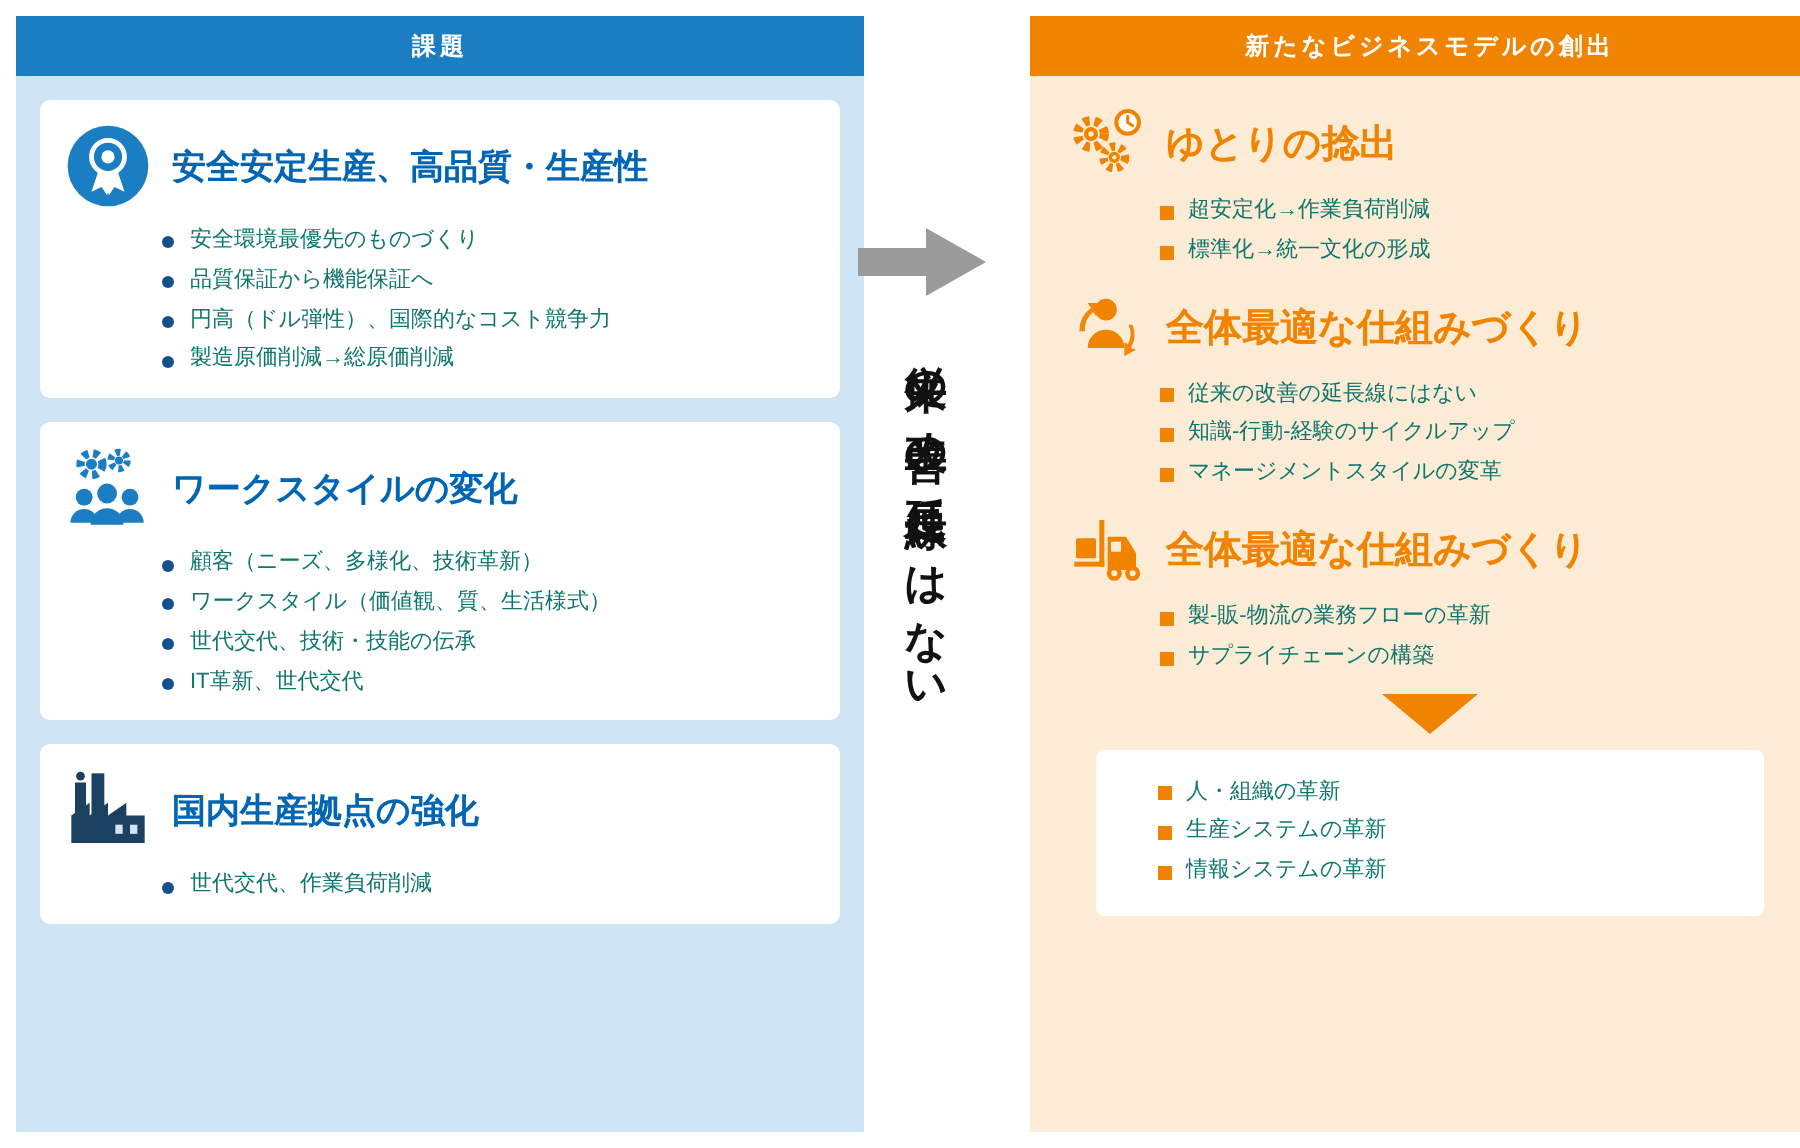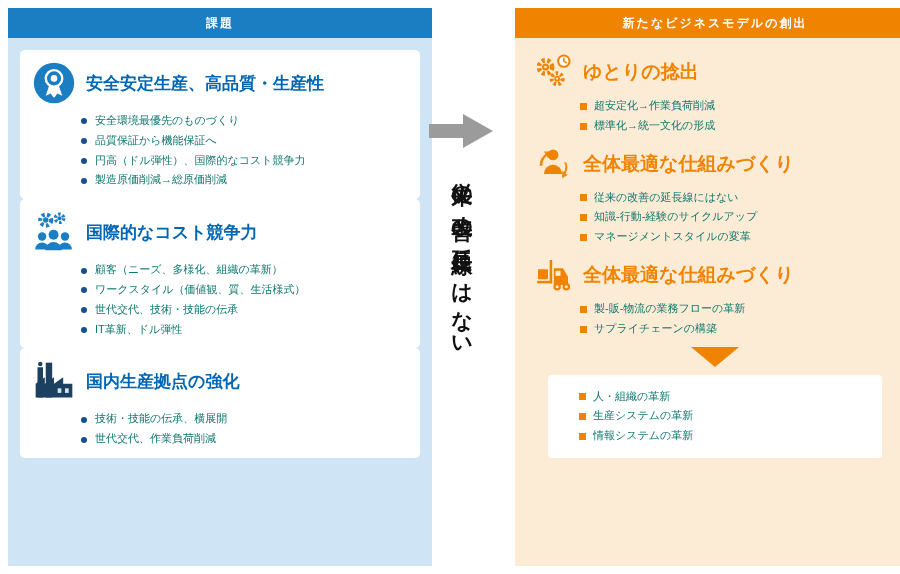--- a/index.html
+++ b/index.html
@@ -22,21 +22,21 @@
   }
   .panel-header {
     height:30px;
     display:flex; align-items:center; justify-content:center;
     color:#ffffff; font-weight:bold; font-size:12px;
     letter-spacing:2px;
   }
   .panel-left .panel-header { background:#1b7ec3; }
   .panel-right .panel-header { background:#f08300; }
 
-  .cards { padding:12px; display:flex; flex-direction:column; }
+  .cards { padding:12px; display:flex; flex-direction:column; gap:12px; }
   .card {
     background:#ffffff; border-radius:5px;
     padding:11px 12px 9px 12px;
   }
   .card-head { display:flex; align-items:center; gap:10px; }
   .icon { width:44px; height:44px; flex:none; display:block; }
   .icon svg { width:100%; height:100%; display:block; }
   .card-title {
     font-size:17px; font-weight:bold; color:#0066b3;
   }
@@ -134,27 +134,27 @@
               <g fill="#1b7ec3">
                 <circle cx="11" cy="29" r="4.6"></circle>
                 <path d="M3.5 43 a7.5 7.5 0 0 1 15 0 Z"></path>
                 <circle cx="36" cy="29" r="4.6"></circle>
                 <path d="M28.5 43 a7.5 7.5 0 0 1 15 0 Z"></path>
                 <circle cx="23.5" cy="27" r="5.4"></circle>
                 <path d="M14.5 44 a9 9 0 0 1 18 0 Z"></path>
               </g>
             </svg>
           </span>
-          <h3 class="card-title">国際的なコスト競争力</h3>
-        </div>
-        <ul>
-          <li>顧客（ニーズ、多様化、組織の革新）</li>
+          <h3 class="card-title">ワークスタイルの変化</h3>
+        </div>
+        <ul>
+          <li>顧客（ニーズ、多様化、技術革新）</li>
           <li>ワークスタイル（価値観、質、生活様式）</li>
           <li>世代交代、技術・技能の伝承</li>
-          <li>IT革新、ドル弾性</li>
+          <li>IT革新、世代交代</li>
         </ul>
       </div>
 
       <div class="card">
         <div class="card-head">
           <span class="icon">
             <svg viewBox="0 0 48 48">
               <g fill="#1b4060">
                 <rect x="6" y="9" width="6" height="33"></rect>
                 <rect x="15" y="4" width="7" height="38"></rect>
@@ -164,21 +164,20 @@
               </g>
               <g fill="#cfe4f4">
                 <rect x="28" y="32" width="4" height="5"></rect>
                 <rect x="36" y="32" width="4" height="5"></rect>
               </g>
             </svg>
           </span>
           <h3 class="card-title">国内生産拠点の強化</h3>
         </div>
         <ul>
-          <li>技術・技能の伝承、横展開</li>
           <li>世代交代、作業負荷削減</li>
         </ul>
       </div>
 
     </div>
   </section>
 
   <div class="middle">
     <div class="arrow-right">
       <svg width="66" height="40" viewBox="0 0 66 40">

